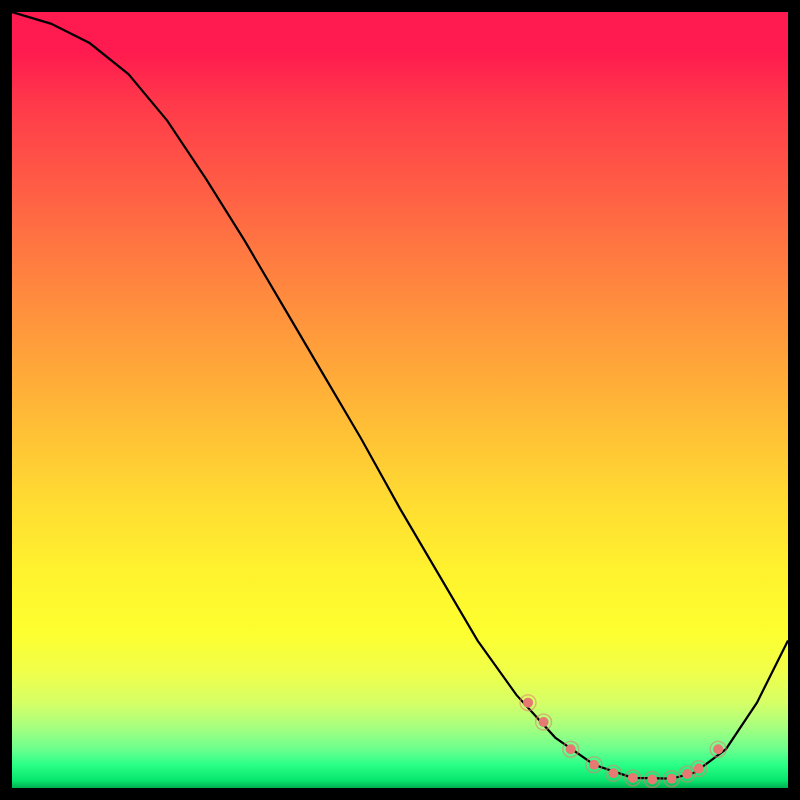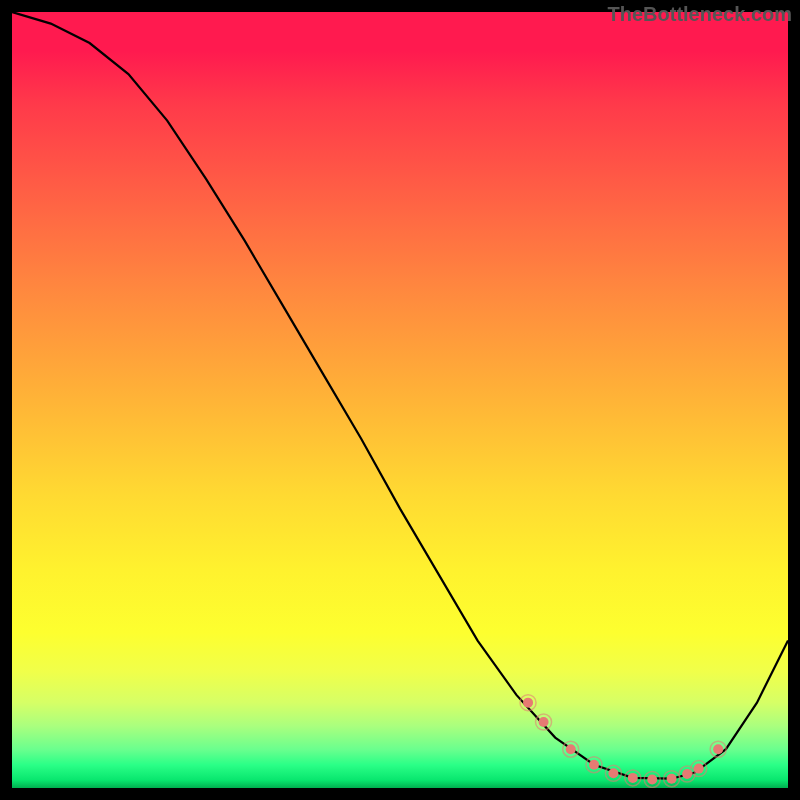--- a/index.html
+++ b/index.html
@@ -98,14 +98,13 @@
           <circle cx="659.60" cy="766.69" r="5" class="marker-core"></circle>
           <circle cx="675.12" cy="762.03" r="8" class="marker-ring"></circle>
           <circle cx="675.12" cy="762.03" r="5" class="marker-core"></circle>
           <circle cx="686.76" cy="756.60" r="8" class="marker-ring"></circle>
           <circle cx="686.76" cy="756.60" r="5" class="marker-core"></circle>
           <circle cx="706.16" cy="737.20" r="8" class="marker-ring"></circle>
           <circle cx="706.16" cy="737.20" r="5" class="marker-core"></circle>
         </g>
     </svg>
   </div>
-  <div class="watermark">TheBottleneck.com</div>
 </div>
 
 </body></html>

